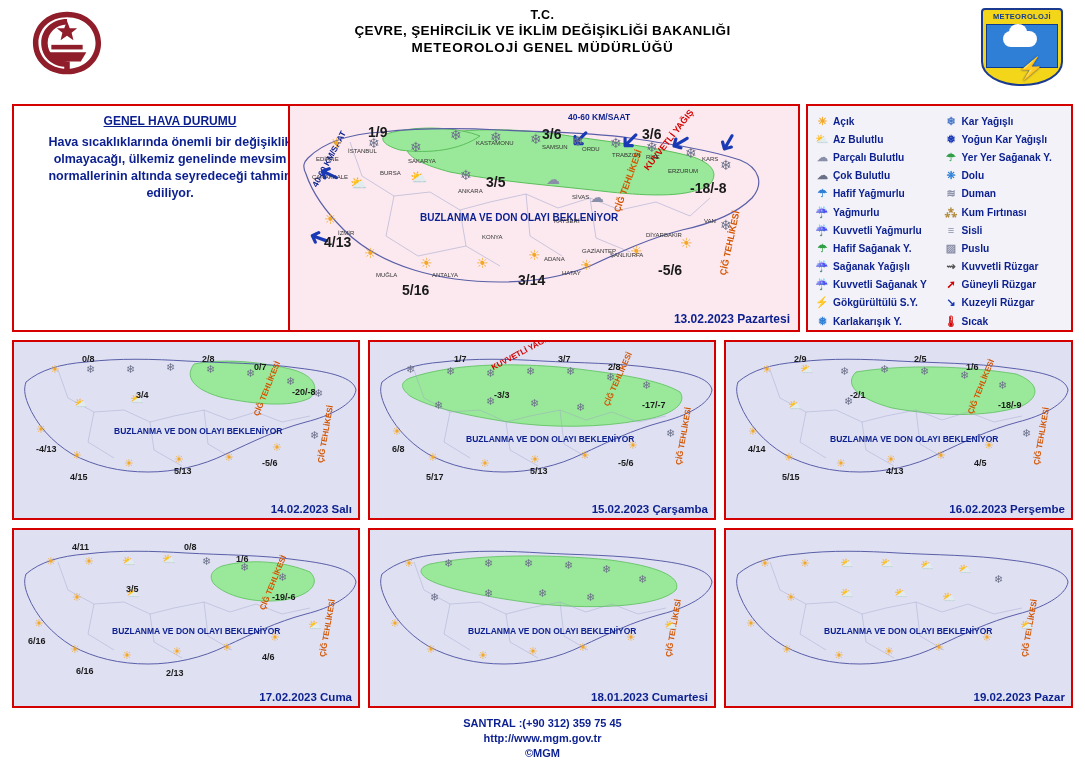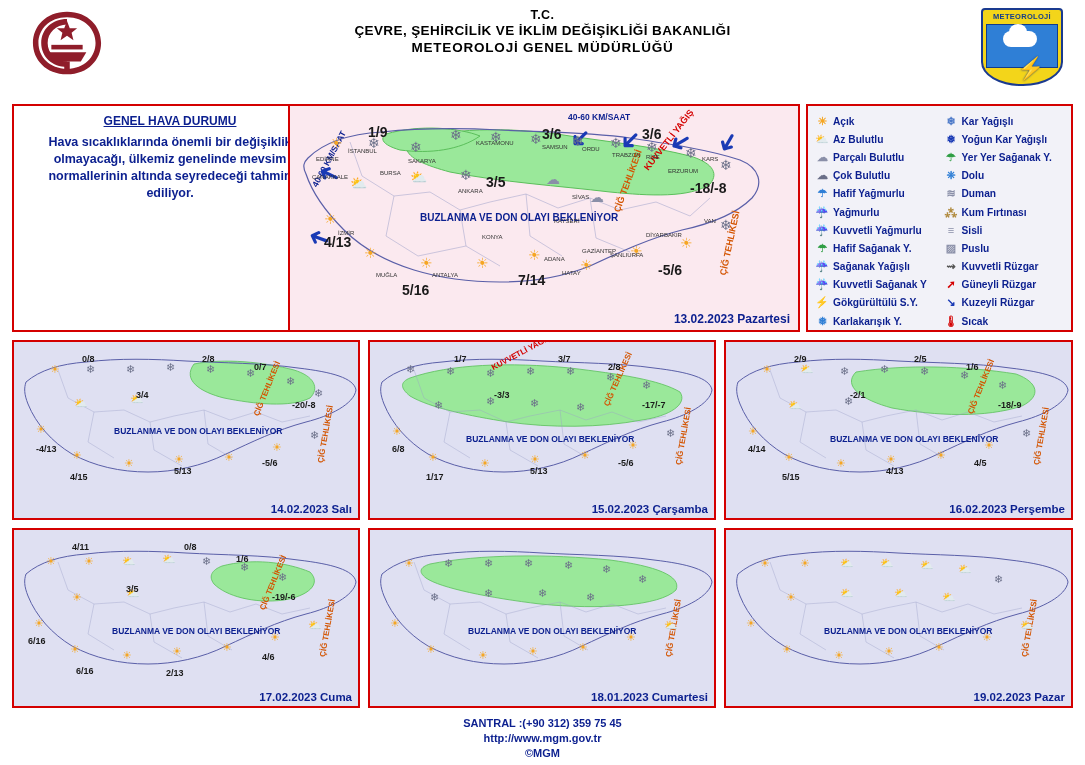--- a/index.html
+++ b/index.html
@@ -364,21 +364,21 @@
       <div class="icon big" style="left:256px; top:66px; color:#8a8fa8;">☁</div>
       <div class="icon big" style="left:300px; top:84px; color:#8a8fa8;">☁</div>
 
       <div class="temp big" style="left:78px; top:18px;">1/9</div>
       <div class="temp big" style="left:252px; top:20px;">3/6</div>
       <div class="temp big" style="left:352px; top:20px;">3/6</div>
       <div class="temp big" style="left:196px; top:68px;">3/5</div>
       <div class="temp big" style="left:400px; top:74px;">-18/-8</div>
       <div class="temp big" style="left:34px; top:128px;">4/13</div>
       <div class="temp big" style="left:112px; top:176px;">5/16</div>
-      <div class="temp big" style="left:228px; top:166px;">7/14</div>
+      <div class="temp big" style="left:228px; top:166px;">3/14</div>
       <div class="temp big" style="left:368px; top:156px;">-5/6</div>
 
       <div class="city big" style="left:26px; top:50px;">EDİRNE</div>
       <div class="city big" style="left:58px; top:42px;">İSTANBUL</div>
       <div class="city big" style="left:118px; top:52px;">SAKARYA</div>
       <div class="city big" style="left:168px; top:82px;">ANKARA</div>
       <div class="city big" style="left:186px; top:34px;">KASTAMONU</div>
       <div class="city big" style="left:252px; top:38px;">SAMSUN</div>
       <div class="city big" style="left:292px; top:40px;">ORDU</div>
       <div class="city big" style="left:322px; top:46px;">TRABZON</div>
@@ -544,21 +544,21 @@
       <div class="icon" style="left:110px; top:116px; color:#f5a623;">☀</div>
       <div class="icon" style="left:160px; top:112px; color:#f5a623;">☀</div>
       <div class="icon" style="left:210px; top:110px; color:#f5a623;">☀</div>
       <div class="icon" style="left:258px; top:100px; color:#f5a623;">☀</div>
       <div class="icon" style="left:296px; top:88px; color:#6a6f88;">❄</div>
 
       <div class="temp" style="left:68px; top:12px;">0/8</div>
       <div class="temp" style="left:188px; top:12px;">2/8</div>
       <div class="temp" style="left:240px; top:20px;">0/7</div>
       <div class="temp" style="left:122px; top:48px;">3/4</div>
-      <div class="temp" style="left:278px; top:58px;text-align:right;">-20/-8</div>
+      <div class="temp" style="left:278px; top:45px;text-align:right;">-20/-8</div>
       <div class="temp" style="left:22px; top:102px;">-4/13</div>
       <div class="temp" style="left:56px; top:130px;">4/15</div>
       <div class="temp" style="left:160px; top:124px;">5/13</div>
       <div class="temp" style="left:248px; top:116px;">-5/6</div>
     </div>
     <div class="map-caption">14.02.2023 Salı</div>
   </div>
 
   <div class="panel smallmap" style="left:368px; top:340px; width:348px; height:180px;">
     <div class="mapwrap">
@@ -599,21 +599,21 @@
       <div class="icon" style="left:210px; top:108px; color:#f5a623;">☀</div>
       <div class="icon" style="left:258px; top:98px; color:#f5a623;">☀</div>
       <div class="icon" style="left:296px; top:86px; color:#6a6f88;">❄</div>
 
       <div class="temp" style="left:84px; top:12px;">1/7</div>
       <div class="temp" style="left:188px; top:12px;">3/7</div>
       <div class="temp" style="left:238px; top:20px;">2/8</div>
       <div class="temp" style="left:124px; top:48px;">-3/3</div>
       <div class="temp" style="left:272px; top:58px;">-17/-7</div>
       <div class="temp" style="left:22px; top:102px;">6/8</div>
-      <div class="temp" style="left:56px; top:130px;">1/17</div>
+      <div class="temp" style="left:56px; top:130px;">5/17</div>
       <div class="temp" style="left:160px; top:124px;">5/13</div>
       <div class="temp" style="left:248px; top:116px;">-5/6</div>
     </div>
     <div class="map-caption">15.02.2023 Çarşamba</div>
   </div>
 
   <div class="panel smallmap" style="left:724px; top:340px; width:349px; height:180px;">
     <div class="mapwrap">
       <svg class="turkey-svg" viewBox="0 0 345 176" preserveAspectRatio="none" xmlns="http://www.w3.org/2000/svg">
         <path d="M130 30 C180 22 240 24 290 32 C312 40 316 54 296 64 C260 76 210 74 166 66

